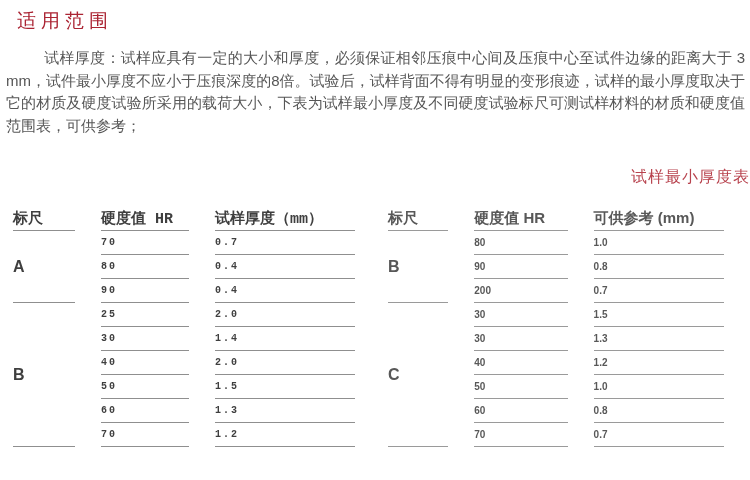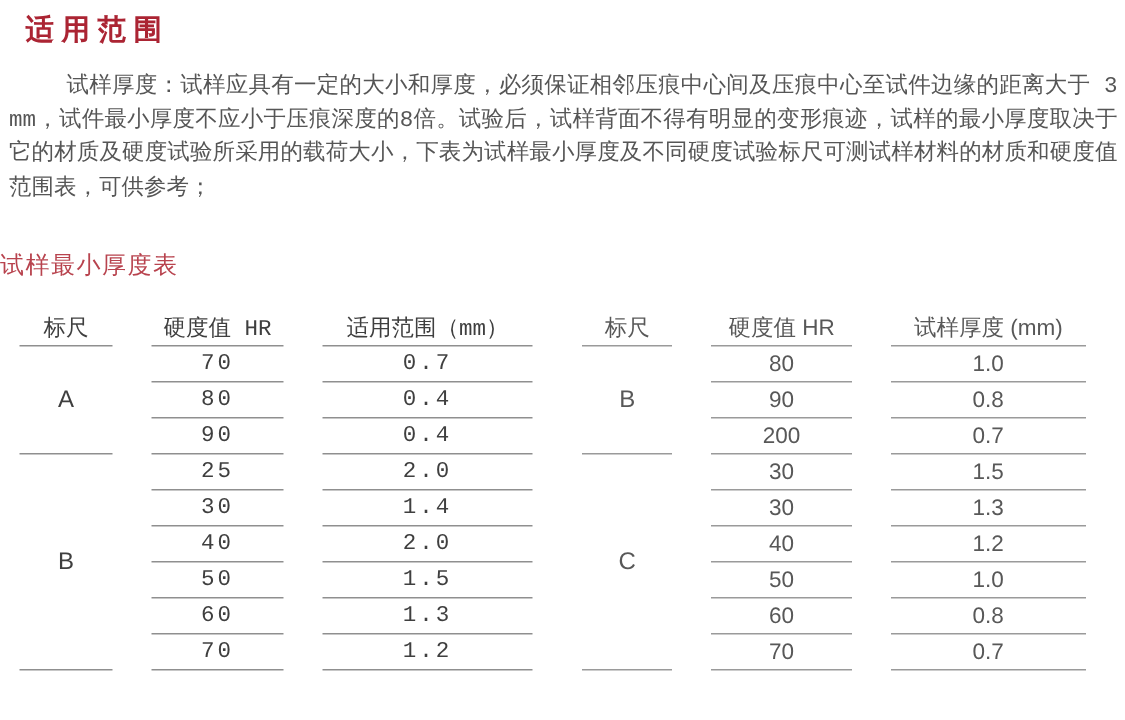--- a/index.html
+++ b/index.html
@@ -7,40 +7,39 @@
     background: #ffffff;
     width: 750px; height: 480px;
     overflow: hidden;
     font-family: "Liberation Sans", "DejaVu Sans", sans-serif;
   }
   .page { position: relative; width: 750px; height: 480px; }
 
   .doc-title {
     margin: 10px 0 0 17px;
     font-size: 19px;
-    font-weight: bold;
+    font-weight: normal;
     letter-spacing: 5px;
     line-height: 21px;
     color: var(--heading-red, #ab2433);
     font-family: "Liberation Serif", "DejaVu Serif", serif;
   }
 
   .intro {
     margin: 16px 5px 0 6px;
     font-size: 15px;
     line-height: 22.5px;
     color: var(--body-text, #565656);
     text-indent: 2.55em;
     text-align: justify;
-    font-family: Liberation Mono, monospace;
   }
 
   .table-title {
     margin-top: 30px;
-    text-align: left;
+    text-align: right;
     font-size: 16px;
     letter-spacing: 1px;
     color: var(--table-title-red, #b8434e);
     font-family: Liberation Mono, monospace;
   }
 
   .tables {
     position: relative;
     margin-top: 18px;
     height: 250px;
@@ -51,28 +50,28 @@
     border-spacing: 26px 0;
     table-layout: fixed;
     position: absolute;
     top: 0;
   }
   table.left  { left: -13px; }
   table.right { left: 362px; }
 
   .half th, .half td {
     border-bottom: 1px solid var(--table-line, #8f8f8f);
-    text-align: center;
+    text-align: left;
     padding: 0;
-    font-weight: normal;
+    font-weight: bold;
     white-space: nowrap;
     overflow: visible;
   }
   .half th { height: 24px; font-size: 15px; vertical-align: middle; }
-  .half td { height: 23px; font-size: 15px; vertical-align: middle; }
+  .half td { height: 23px; font-size: 10px; vertical-align: middle; }
   .half td.scale-cell { vertical-align: middle; }
 
   
   table.left { font-family: "Liberation Mono", "DejaVu Sans Mono", monospace; color: #3f3f3f; }
   table.left td { letter-spacing: 2px; }
   table.left td.scale-cell { letter-spacing: 0; font-family: "Liberation Sans", sans-serif; font-size: 16px; }
   table.left th:nth-child(1) { width: 62px; }
   table.left th:nth-child(2) { width: 88px; }
   table.left th:nth-child(3) { width: 140px; }
 
@@ -94,21 +93,21 @@
   <p class="intro">试样厚度：试样应具有一定的大小和厚度，必须保证相邻压痕中心间及压痕中心至试件边缘的距离大于 3 mm，试件最小厚度不应小于压痕深度的8倍。试验后，试样背面不得有明显的变形痕迹，试样的最小厚度取决于它的材质及硬度试验所采用的载荷大小，下表为试样最小厚度及不同硬度试验标尺可测试样材料的材质和硬度值范围表，可供参考；</p>
 
   <div class="table-title">试样最小厚度表</div>
 
   <div class="tables">
     <table class="half left">
         <thead>
           <tr>
             <th>标尺</th>
             <th>硬度值 HR</th>
-            <th>适用范围（mm）</th>
+            <th>试样厚度（mm）</th>
           </tr>
         </thead>
         <tbody>
           <tr>
             <td rowspan="3" class="scale-cell">A</td>
             <td>70</td>
             <td>0.7</td>
           </tr>
           <tr>
             <td>80</td>
@@ -143,21 +142,21 @@
             <td>70</td>
             <td>1.2</td>
           </tr>
         </tbody>
       </table>
     <table class="half right">
         <thead>
           <tr>
             <th>标尺</th>
             <th>硬度值 HR</th>
-            <th>试样厚度 (mm)</th>
+            <th>可供参考 (mm)</th>
           </tr>
         </thead>
         <tbody>
           <tr>
             <td rowspan="3" class="scale-cell">B</td>
             <td>80</td>
             <td>1.0</td>
           </tr>
           <tr>
             <td>90</td>

